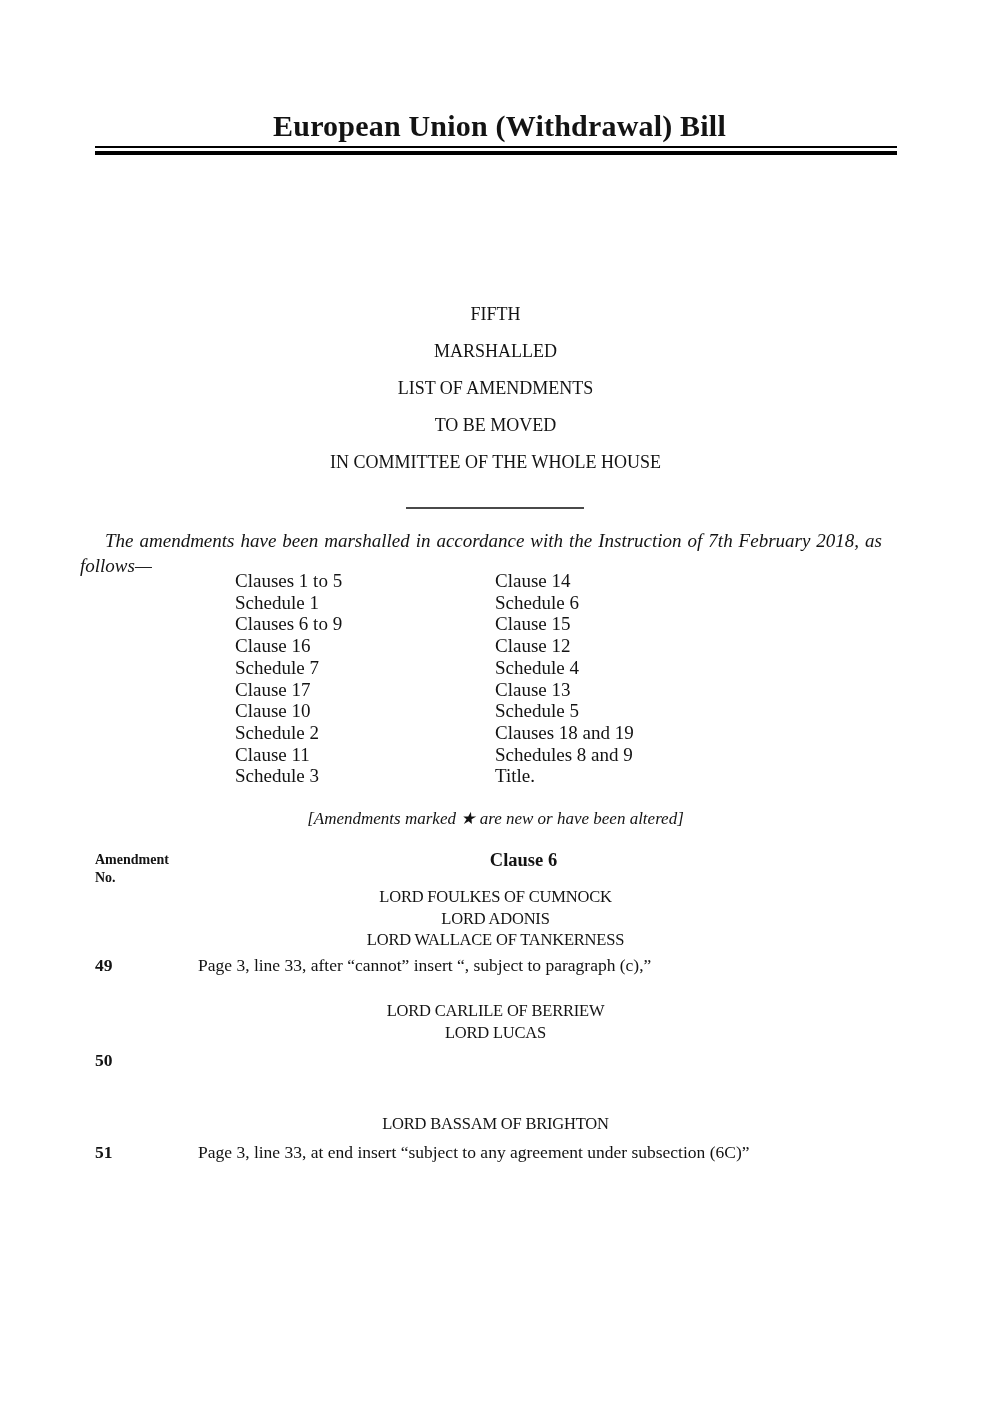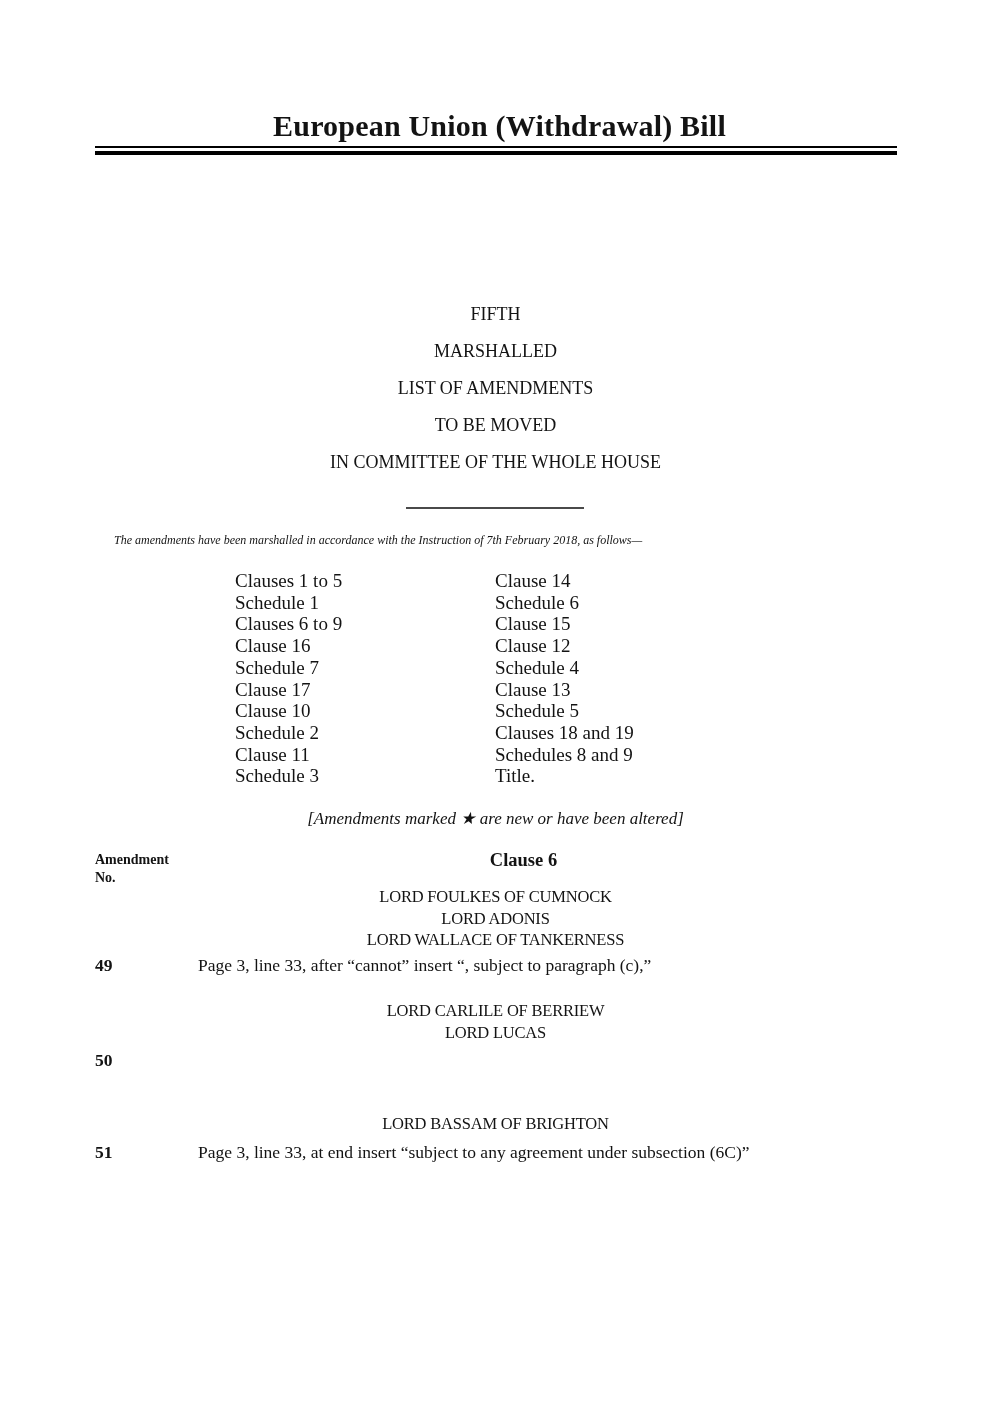--- a/index.html
+++ b/index.html
@@ -53,24 +53,24 @@
   .short-rule {
     position: absolute;
     top: 507px;
     left: 406px;
     width: 178px;
     border-top: 2px solid #4a4a4a;
   }
   .marshal-note {
     position: absolute;
     top: 528px;
-    left: 89px;
+    left: 80px;
     width: 802px;
     font-style: italic;
-    font-size: 12px;
+    font-size: 19px;
     line-height: 25px;
     text-align: justify;
     text-indent: 25px;
   }
   .order-list {
     position: absolute;
     top: 570px;
     left: 235px;
     display: flex;
     font-size: 19px;

